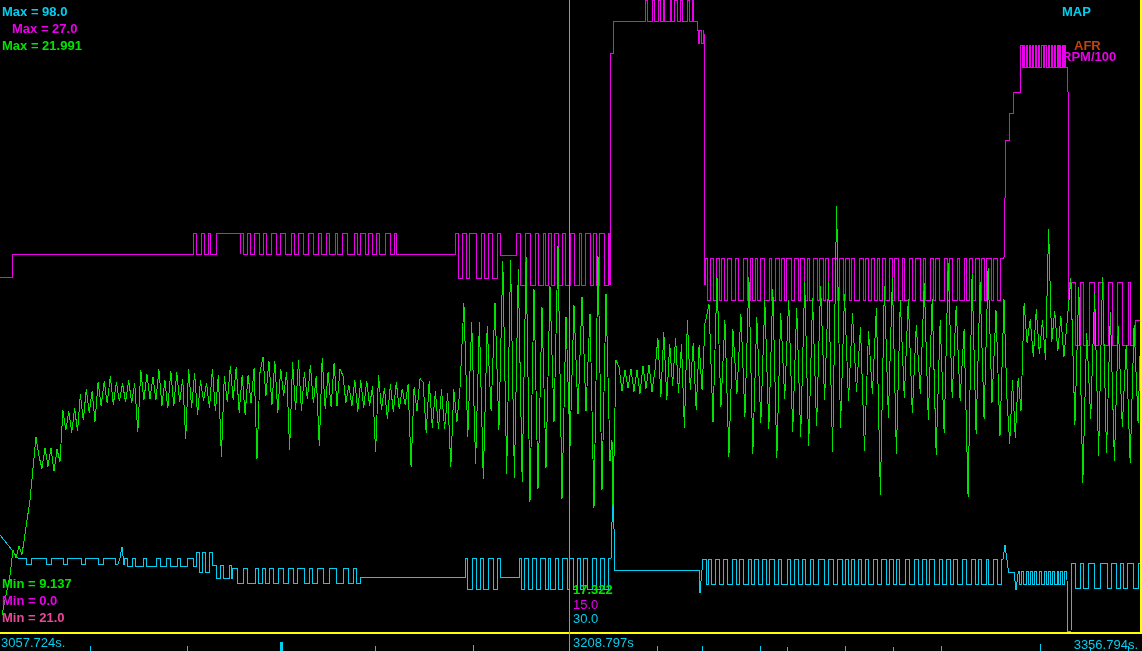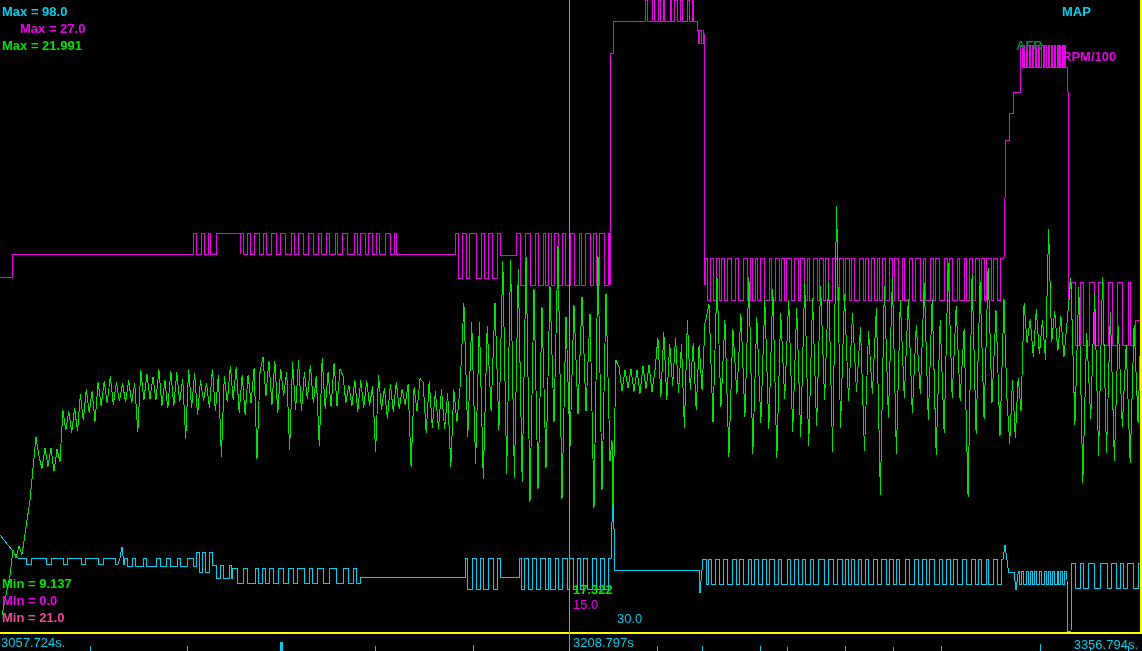--- a/index.html
+++ b/index.html
@@ -31,31 +31,31 @@
       <rect x="845" y="646" width="1" height="5" fill="#00CFF0"></rect>
       <rect x="893" y="647" width="1" height="4" fill="#00CFF0"></rect>
       <rect x="941" y="646" width="1" height="5" fill="#00CFF0"></rect>
       <rect x="1040" y="644" width="1" height="7" fill="#00CFF0"></rect>
       <rect x="1090" y="647" width="1" height="4" fill="#00CFF0"></rect>
       <rect x="1128" y="646" width="1" height="5" fill="#00CFF0"></rect>
       <line x1="569.5" y1="0" x2="569.5" y2="651" stroke="#00CFF0" stroke-width="1" shape-rendering="crispEdges"></line>
     </svg>
 
   <div class="lbl" style="left: 2px; top: 5px; color: rgb(0, 207, 240);">Max = 98.0</div>
-  <div class="lbl" style="left: 20px; top: 22px; color: rgb(236, 0, 236);">Max = 27.0</div>
+  <div class="lbl" style="left: 12px; top: 22px; color: rgb(236, 0, 236);">Max = 27.0</div>
   <div class="lbl" style="left: 2px; top: 39px; color: rgb(0, 228, 0);">Max = 21.991</div>
 
   <div class="lbl" style="left: 1062px; top: 5px; color: rgb(0, 207, 240);">MAP</div>
   <div class="lbl" style="left: 1062px; top: 22px; color: rgb(236, 0, 236); margin-top: 28px;">RPM/100</div>
-  <div class="lbl" style="left: 1016px; top: 39px; color: #15803d;">AFR</div>
+  <div class="lbl" style="left: 1074px; top: 39px; color: #c2410c;">AFR</div>
 
   <div class="lbl" style="left: 2px; top: 577px; color: rgb(0, 228, 0);">Min = 9.137</div>
   <div class="lbl" style="left: 2px; top: 594px; color: rgb(236, 0, 236);">Min = 0.0</div>
   <div class="lbl" style="left: 2px; top: 611px; color: #ec4899;">Min = 21.0</div>
 
   <div class="lbl plain" style="left: 573px; top: 583px; color: rgb(0, 228, 0); font-weight: bold;">17.322</div>
   <div class="lbl plain" style="left: 573px; top: 598px; color: rgb(236, 0, 236);">15.0</div>
-  <div class="lbl plain" style="left: 573px; top: 612px; color: rgb(0, 207, 240); margin-left: 44px;">30.0</div>
+  <div class="lbl plain" style="left: 573px; top: 612px; color: rgb(0, 207, 240);">30.0</div>
 
   <div class="lbl plain" style="left:1px;top:636px;color:#00CFF0;">3057.724s.</div>
   <div class="lbl plain" style="left:573px;top:636px;color:#00CFF0;text-align:right;">3208.797s</div>
   <div class="lbl plain" style="right:4px;top:638px;color:#00CFF0;">3356.794s.</div>
 </div>
 
 </body></html>

